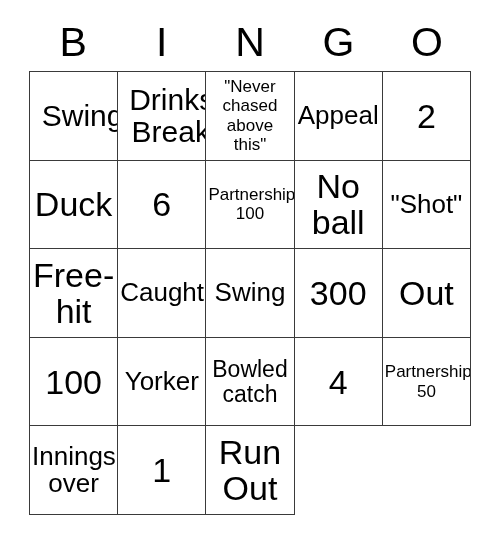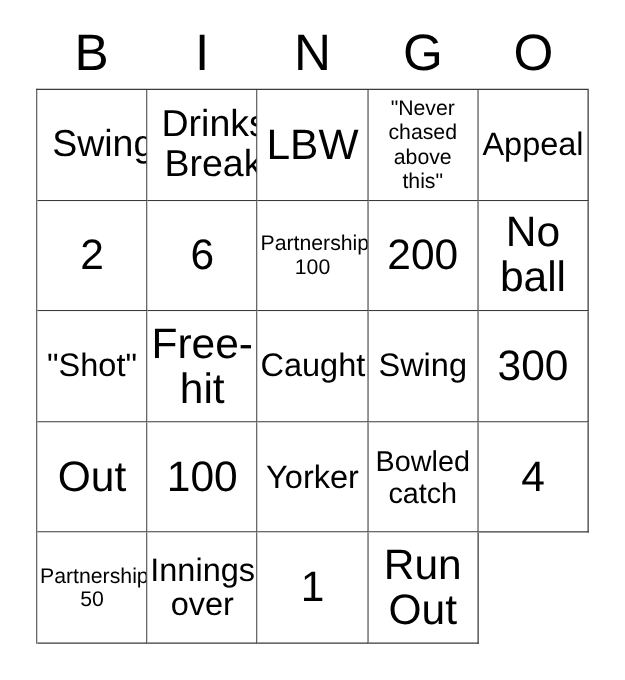--- a/index.html
+++ b/index.html
@@ -101,44 +101,41 @@
 
   <div id="grid">
     <div class="cell">
         <span class="cell-text sz-lg">Swing</span>
       </div>
     <div class="cell">
         <span class="cell-text sz-lg">Drinks
 Break</span>
       </div>
     <div class="cell">
-        <span class="cell-text sz-xl">LBW</span>
-      </div>
-    <div class="cell">
         <span class="cell-text sz-xs">"Never
 chased
 above
 this"</span>
       </div>
     <div class="cell">
         <span class="cell-text sz-md">Appeal</span>
       </div>
 
     <div class="cell">
         <span class="cell-text sz-xl">2</span>
       </div>
     <div class="cell">
+        <span class="cell-text sz-xl">Duck</span>
+      </div>
+    <div class="cell">
         <span class="cell-text sz-xl">6</span>
       </div>
     <div class="cell">
         <span class="cell-text sz-xs">Partnership
 100</span>
-      </div>
-    <div class="cell">
-        <span class="cell-text sz-xl">200</span>
       </div>
 
     <div class="cell">
         <span class="cell-text sz-xl">No
 ball</span>
       </div>
     <div class="cell">
         <span class="cell-text sz-md">"Shot"</span>
       </div>
     <div class="cell">

